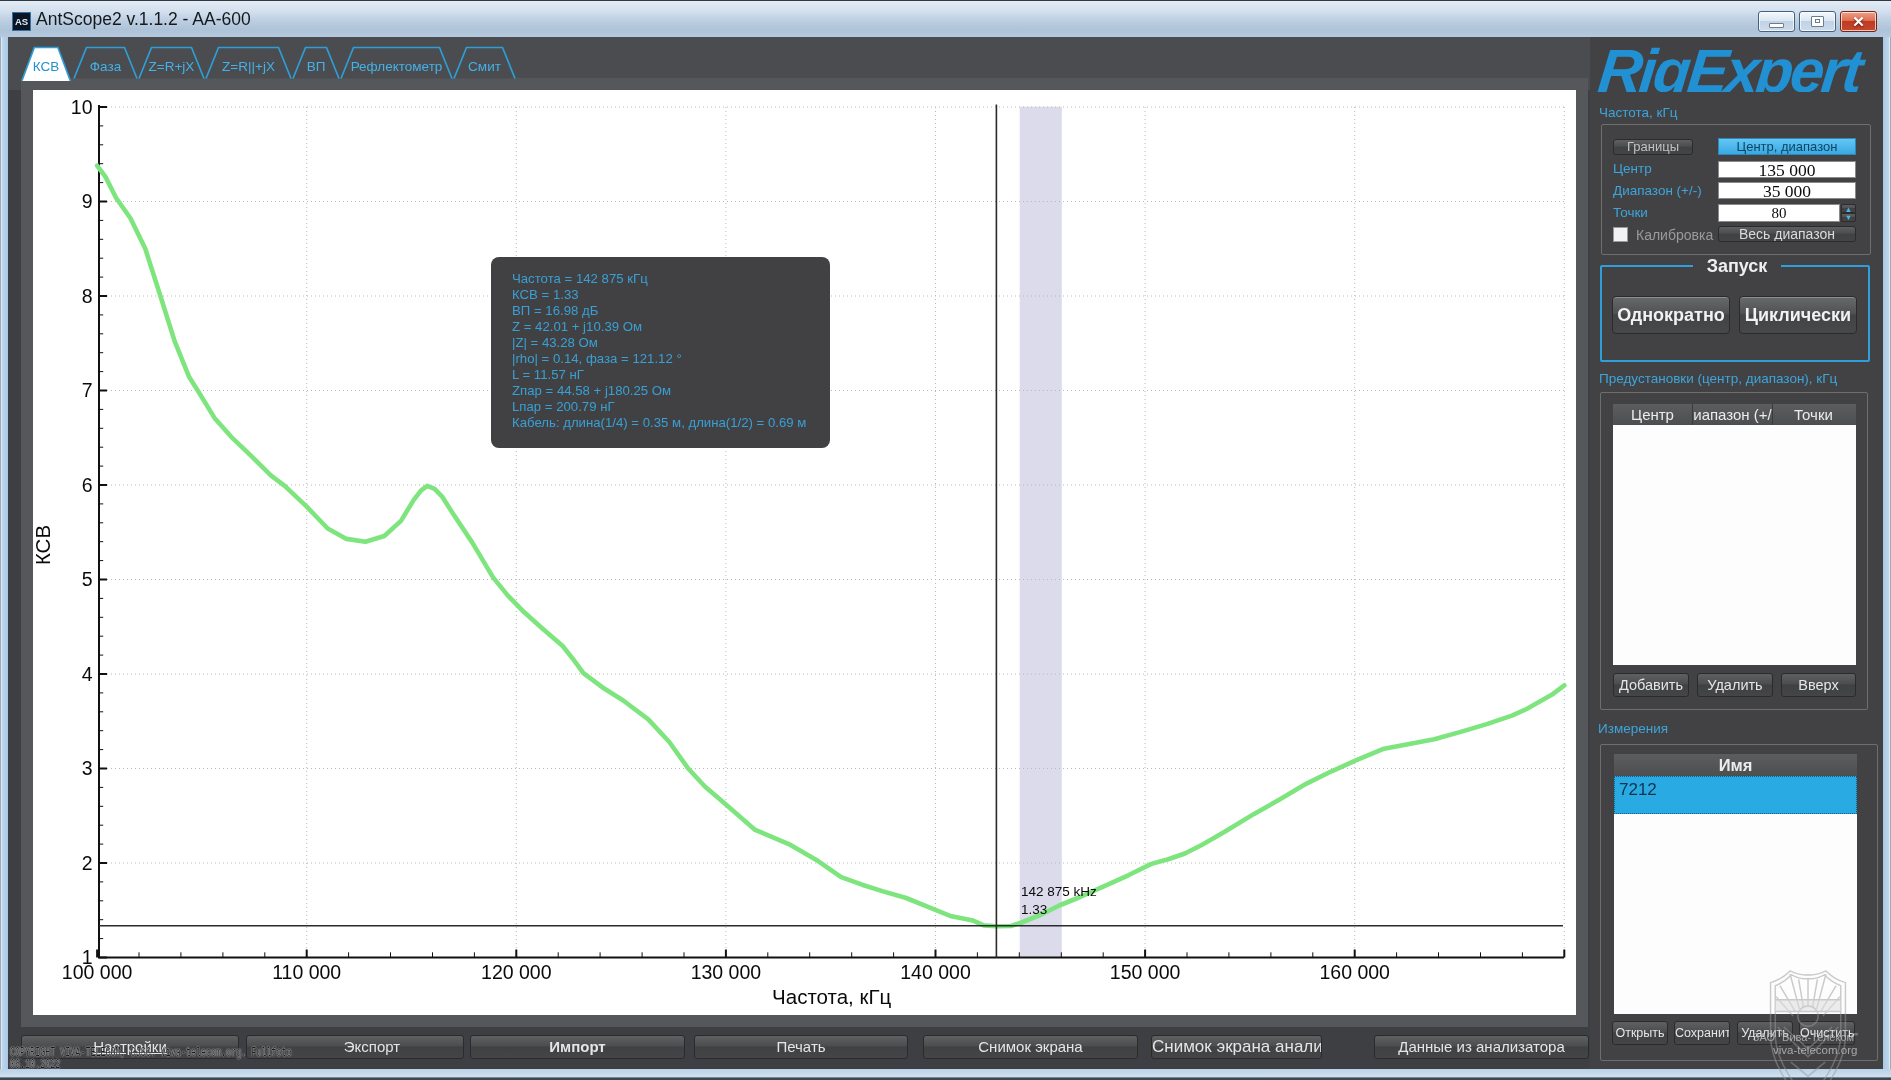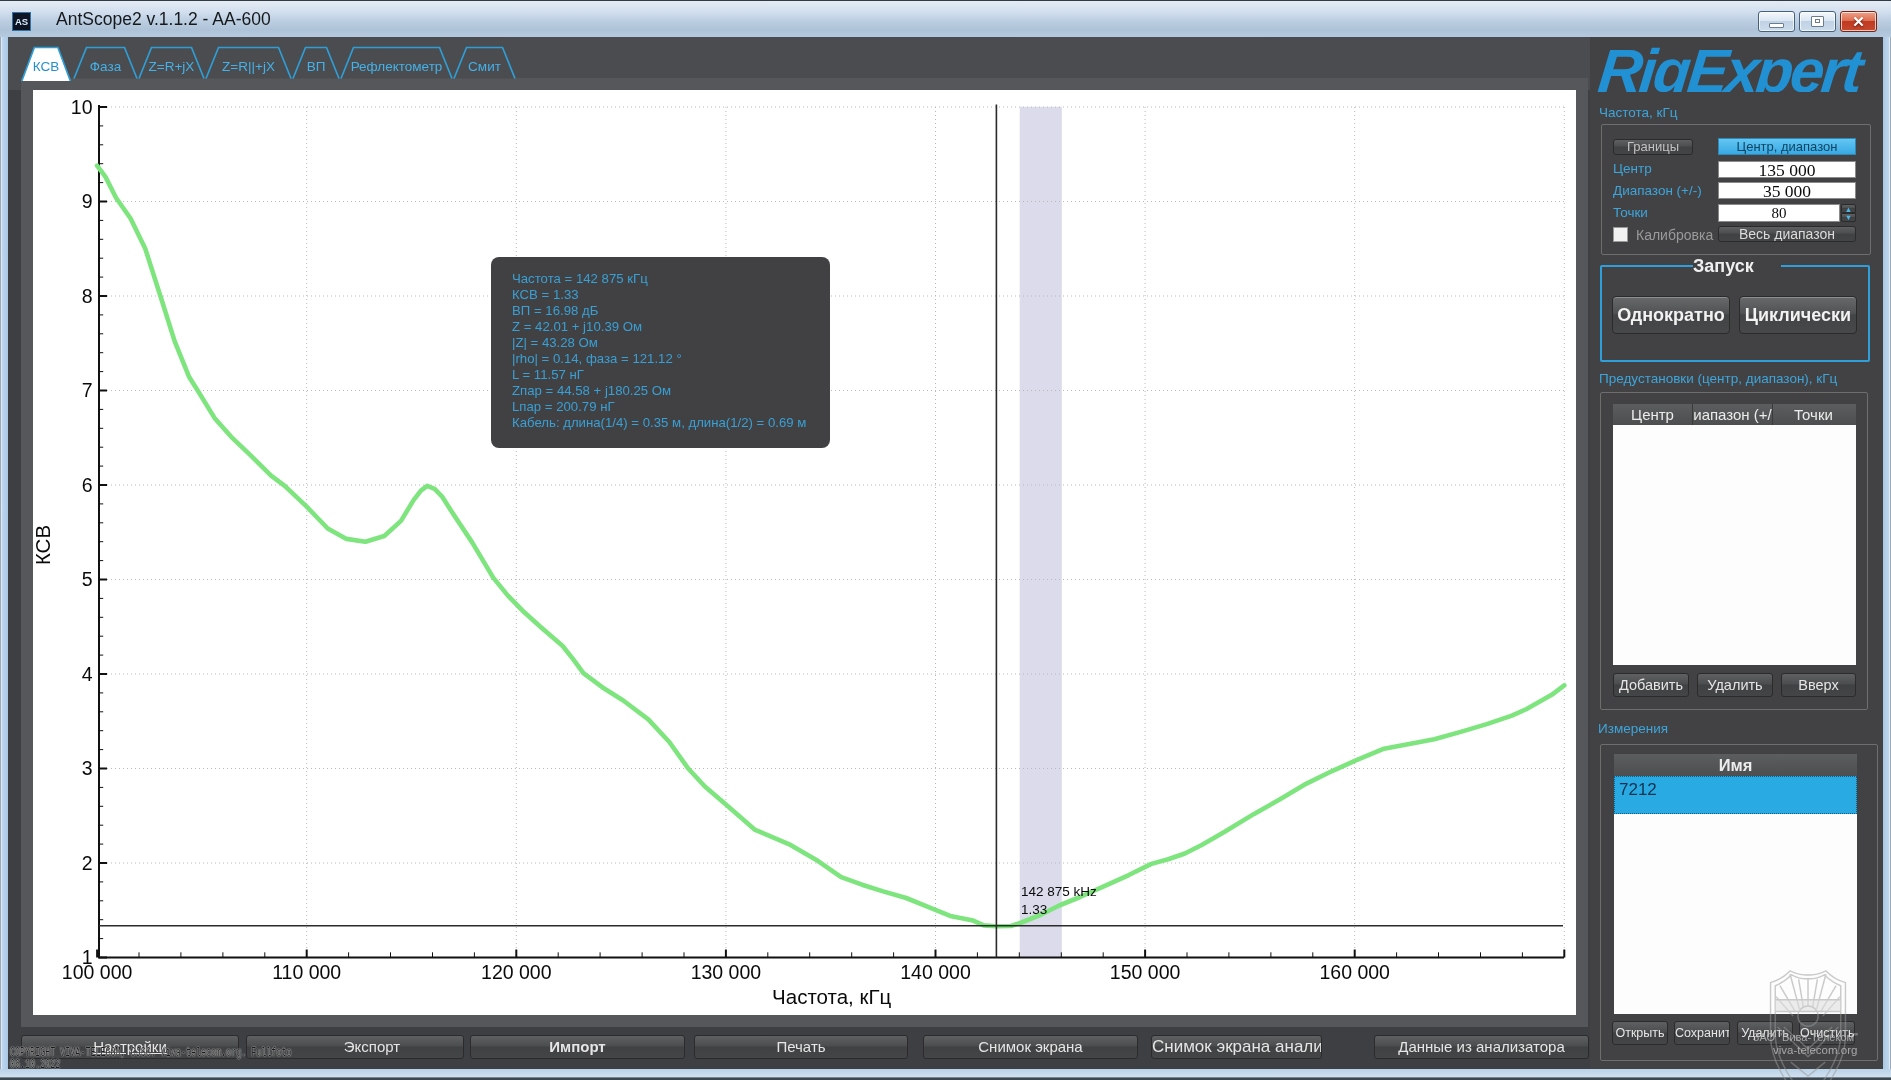--- a/index.html
+++ b/index.html
@@ -1,21 +1,21 @@
 <!DOCTYPE html>
 <html><head><meta charset="utf-8">
 <style>
 * { margin:0; padding:0; box-sizing:border-box; }
 html,body { width:1891px; height:1080px; overflow:hidden; background:#3e4043;
   font-family:"Liberation Sans",sans-serif; }
 .abs { position:absolute; }
 #titlebar { left:0; top:0; width:1891px; height:37px;
   background:linear-gradient(180deg,#e4ecf5 0%,#d2dfee 30%,#bccee1 55%,#aec3d8 80%,#b5cade 100%);
   border-top:1px solid #313a42; }
-#title { left:36px; top:9px; font-size:17.5px; color:#15191c;margin-left:20px; }
+#title { left:36px; top:9px; font-size:17.5px; color:#15191c; }
 #asicon { left:12px; top:12px; width:19px; height:19px; background:#0d1524;
   border:1px solid #2e72a8; color:#d9ecfb; font-size:9.5px; font-weight:bold;
   text-align:center; line-height:17px; }
 .winbtn { top:11px; width:37px; height:21px; border:1px solid #45617d; border-radius:3px;
   background:linear-gradient(180deg,#f4f8fc 0%,#dbe7f2 45%,#c0d2e4 50%,#cddced 100%);
   box-shadow:inset 0 0 0 1px rgba(255,255,255,.7); }
 #closebtn { background:linear-gradient(180deg,#f0a088 0%,#dd6f51 45%,#c03a22 50%,#c4492e 100%);
   border-color:#7a2315; }
 .borderL { left:0; top:37px; width:8px; height:1032px; }
 .glass { background:linear-gradient(90deg,#4b5a68 0%,#eef4fa 12%,#bdd6ee 30%,#a9c7e4 100%); }
@@ -35,21 +35,21 @@
 .gbox { border:1px solid #6e6e6e; border-radius:2px; }
 .btn { overflow:hidden; white-space:nowrap; background:linear-gradient(180deg,#5e6062 0%,#4c4d4f 45%,#404143 50%,#444547 100%);
   border:1px solid #2b2b2b; border-radius:3px; color:#e5e5e5; text-align:center; }
 .btn.big { font-weight:bold; font-size:18px; color:#f2f2f2; border-radius:4px;
   background:linear-gradient(180deg,#68696b 0%,#515254 45%,#434446 50%,#47484a 100%);
   box-shadow:inset 0 1px 0 rgba(255,255,255,.25); }
 .inp { background:#fff; border:1px solid #8a8a8a; color:#0c0c0c; text-align:center;
   font-family:"Liberation Serif",serif; font-size:17.5px; }
 #zapusk { left:1600px; top:265px; width:270px; height:97px; border:2px solid #2f9fdc; border-radius:2px; }
 #zapusk-title { left:1693px; top:256px; width:88px; height:20px; background:#424245;
-  color:#efefef; font-weight:bold; font-size:18px; }
+  color:#efefef; font-weight:bold; font-size:18px; text-align:center; }
 .thead { background:linear-gradient(180deg,#5c5d5e,#4d4e50); color:#ececec; }
 #measrow { background:#2aaae3; border:1px dotted #0d5e88; color:#10324e; font-size:17px; }
 #copytext { z-index:9; left:10px; top:1048px; font-family:"Liberation Mono",monospace; font-size:12.5px;
   transform:scaleX(0.67); transform-origin:left top; color:#1b1b1b; line-height:11.5px;
   text-shadow:0 0 2px rgba(255,255,255,.7),0 0 1px rgba(255,255,255,.9); }
 .wmtext { color:#c0c0c0; opacity:.8; font-size:13.5px; }
 </style></head>
 <body>
 <div id="main" class="abs"></div>
 <div id="tabstrip" class="abs"></div>

